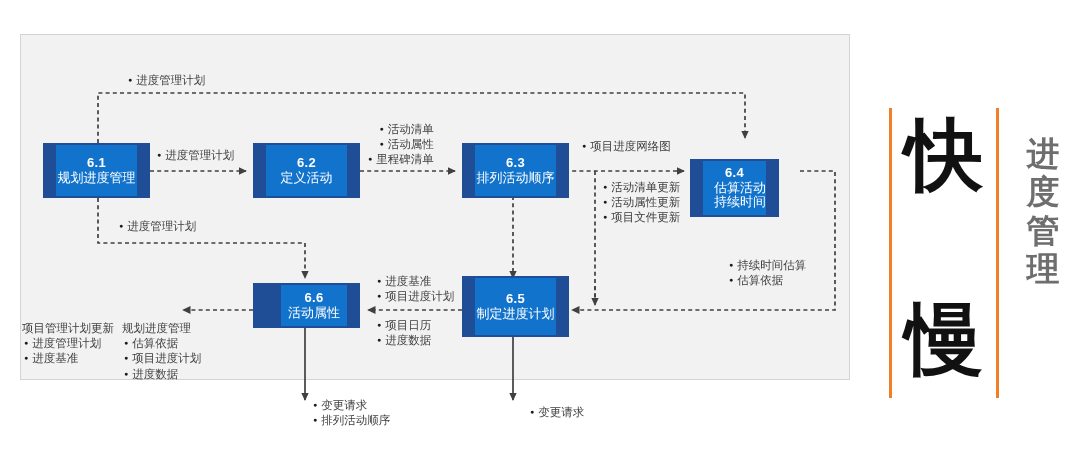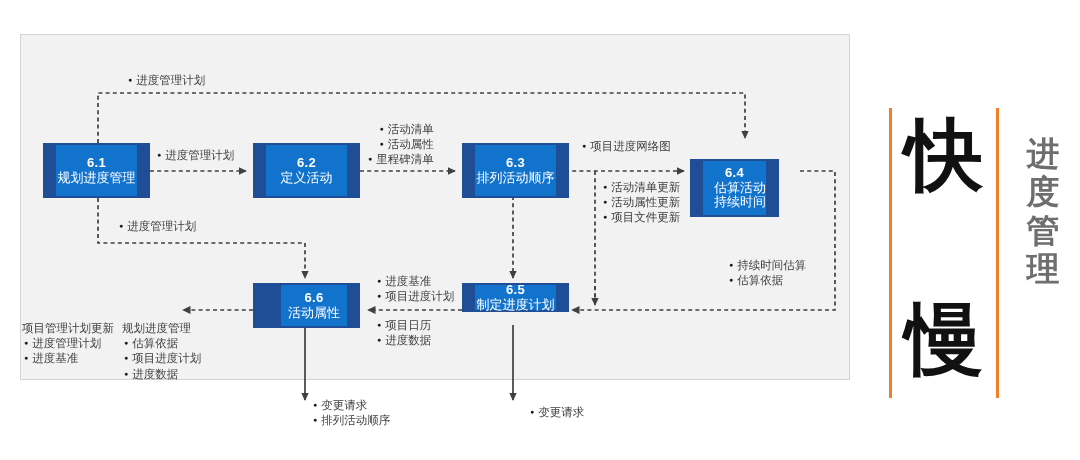--- a/index.html
+++ b/index.html
@@ -103,21 +103,21 @@
     </div>
   </div>
 
   <div class="pbox" style="left:690px;top:143px;width:89px;height:58px;margin-top:16px;">
     <div class="inner">
       <div class="pnum">6.4</div>
       <div class="pname" style="line-height:1.1">估算活动持续时间</div>
     </div>
   </div>
 
-  <div class="pbox" style="left:462px;top:283px;width:107px;height:29px;">
+  <div class="pbox" style="left:462px;top:276px;width:107px;height:61px;">
     <div class="inner">
       <div class="pnum">6.5</div>
       <div class="pname">制定进度计划</div>
     </div>
   </div>
 
   <div class="pbox" style="left:253px;top:283px;width:107px;height:45px;padding-left:20px;">
     <div class="inner">
       <div class="pnum">6.6</div>
       <div class="pname">活动属性</div>

